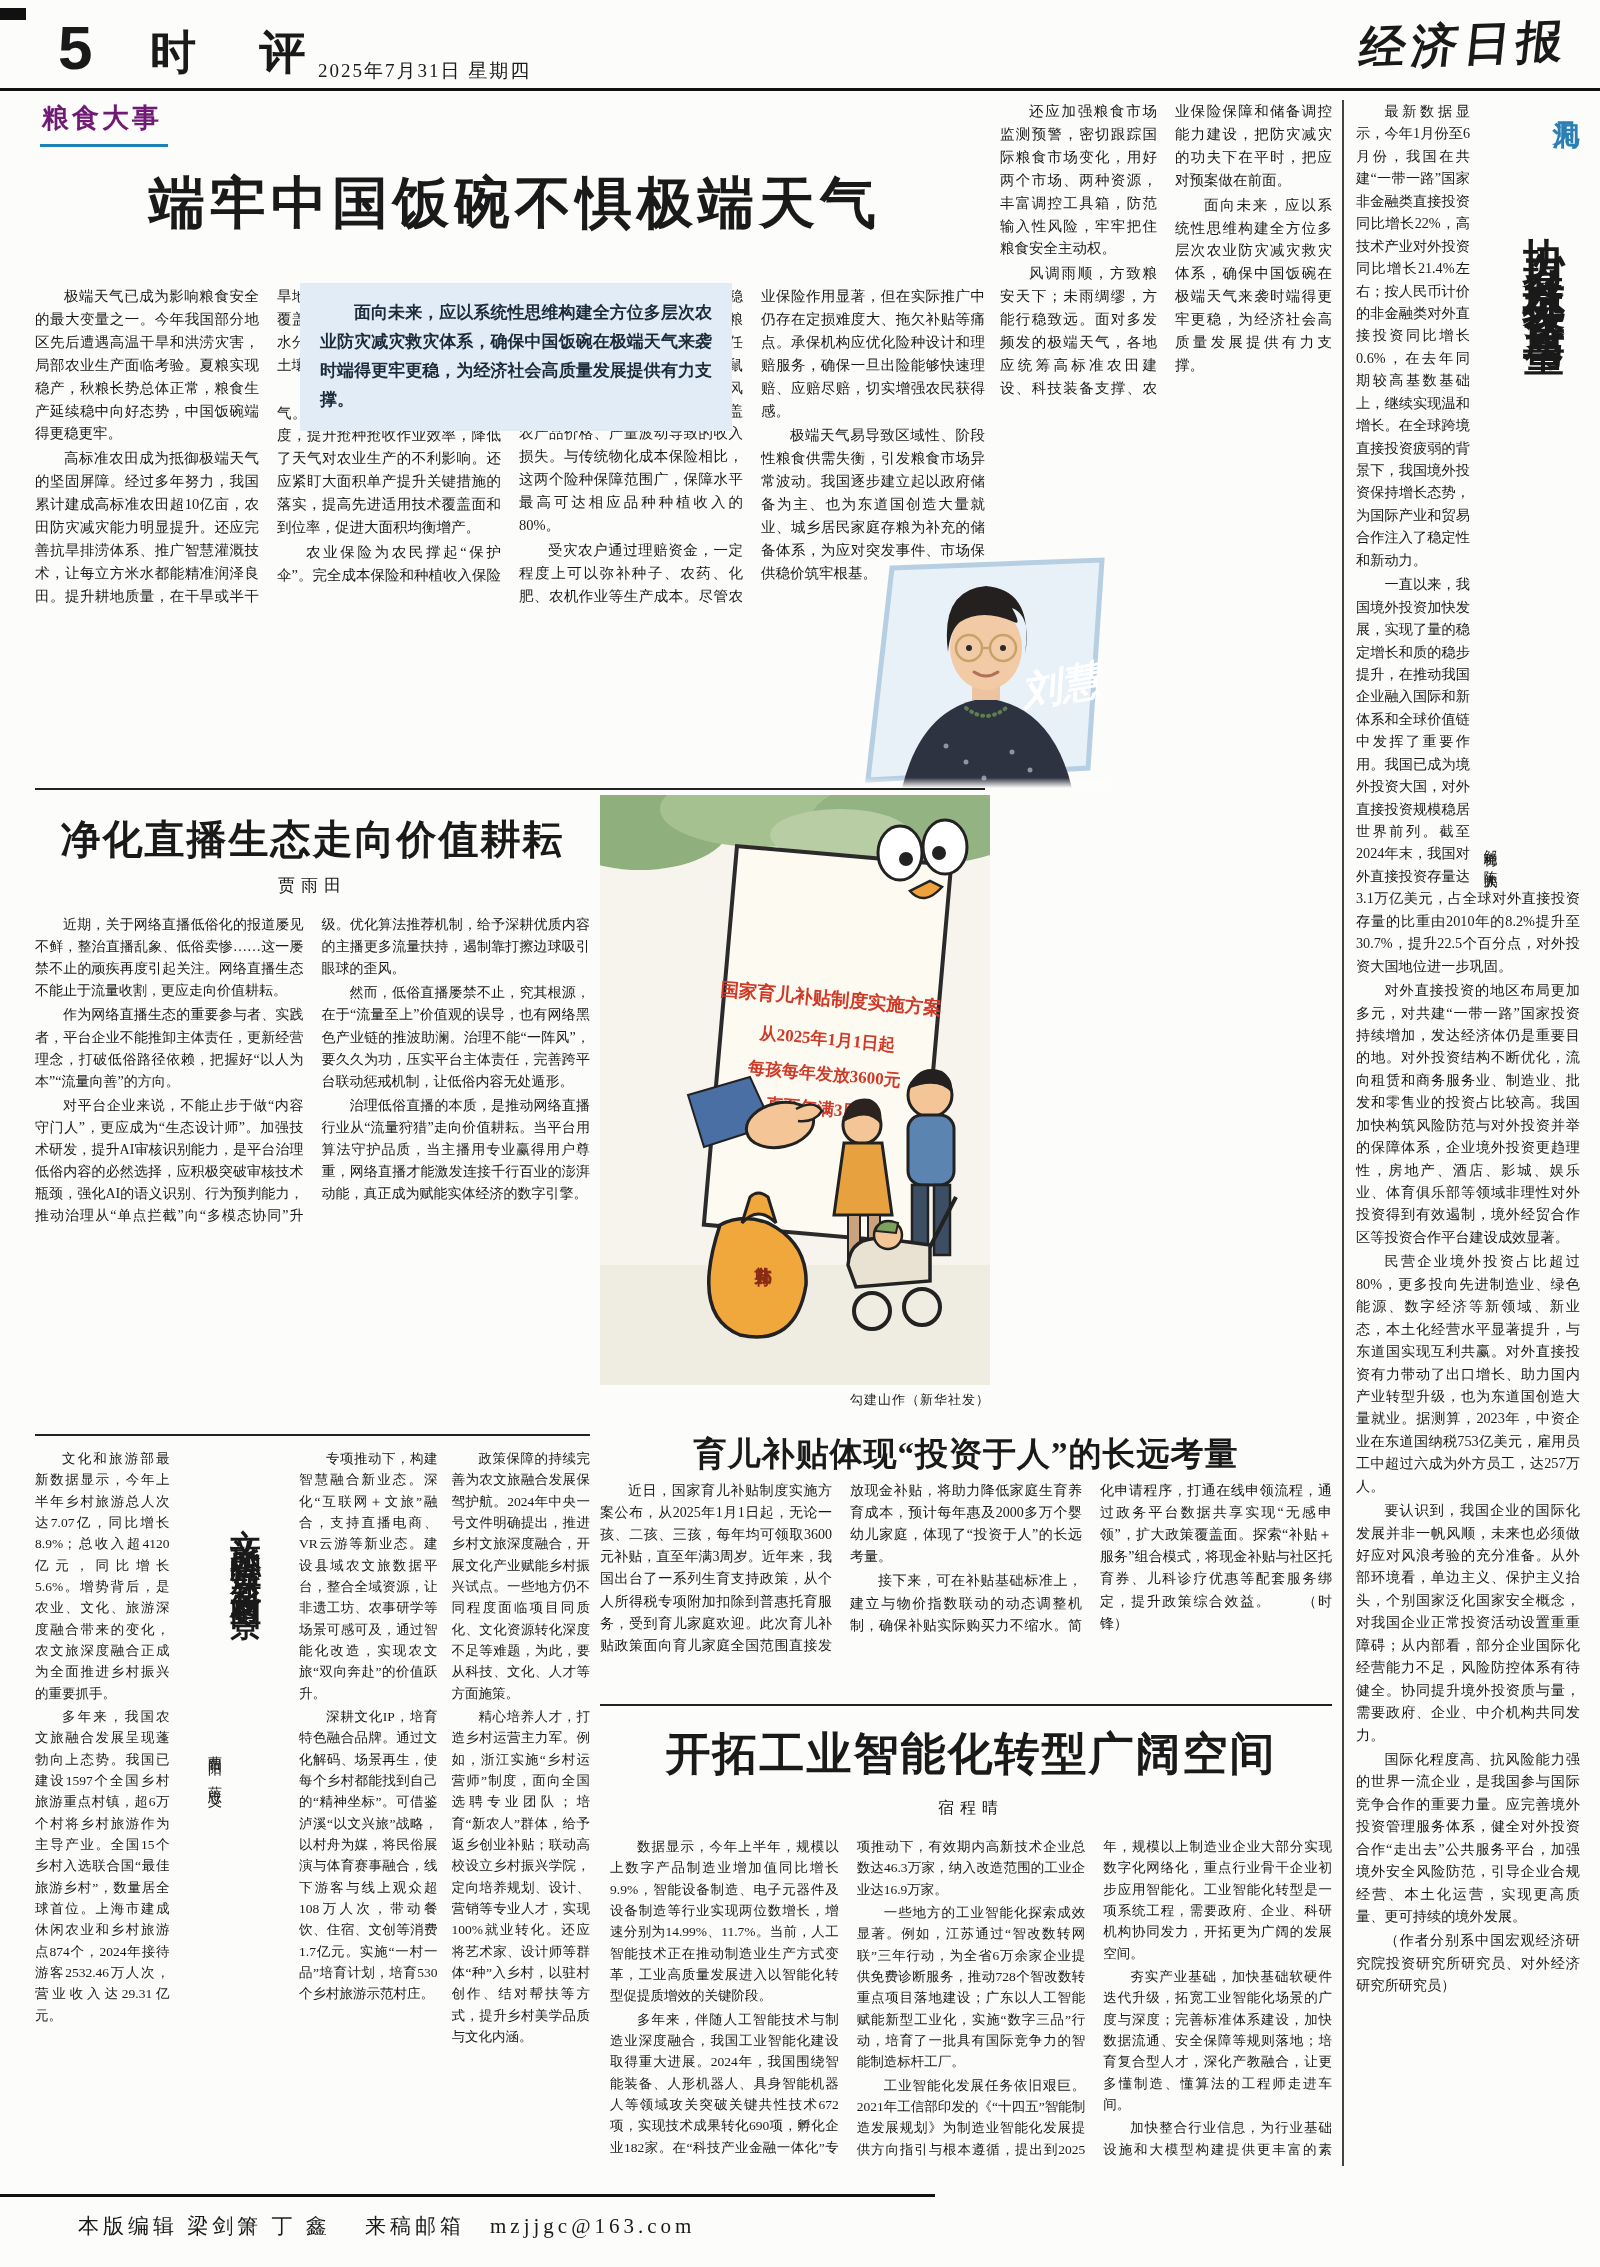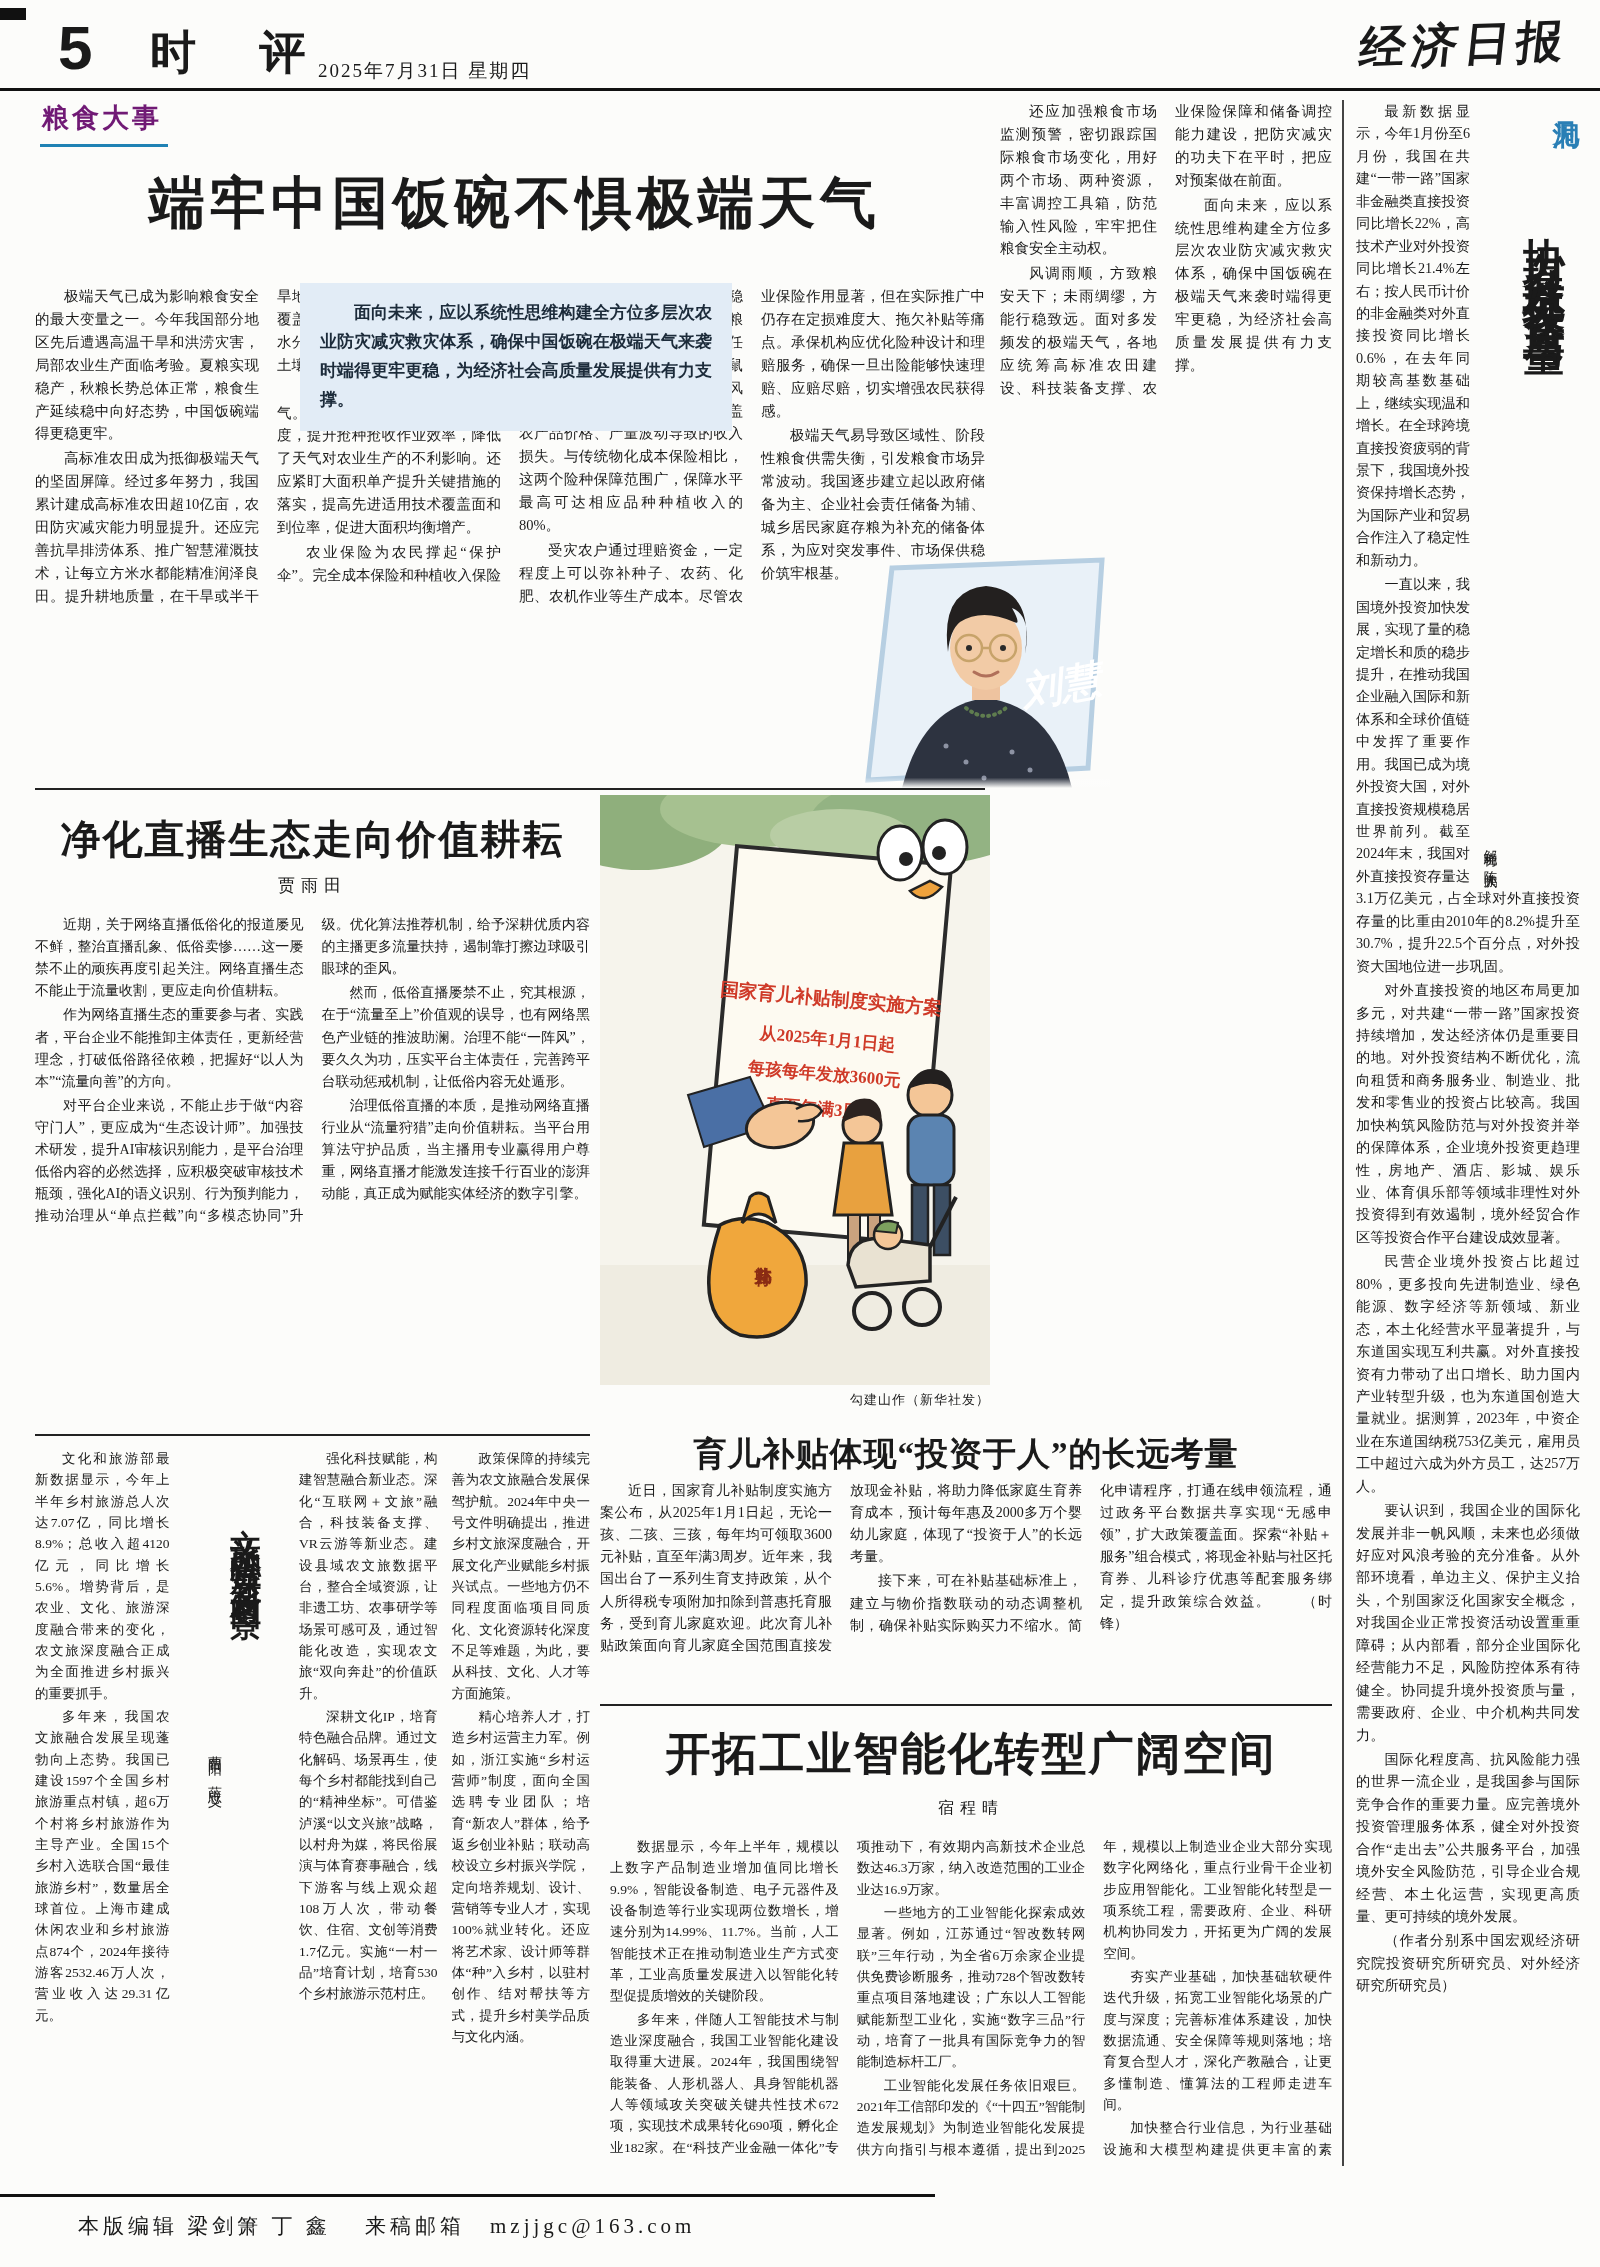--- a/index.html
+++ b/index.html
@@ -84,21 +84,21 @@
 
   <div class="abs grain-tag">粮食大事</div>
   <div class="abs grain-headline">端牢中国饭碗不惧极端天气</div>
 
   <div class="abs grain-body cols">
     <p class="body">极端天气已成为影响粮食安全的最大变量之一。今年我国部分地区先后遭遇高温干旱和洪涝灾害，局部农业生产面临考验。夏粮实现稳产，秋粮长势总体正常，粮食生产延续稳中向好态势，中国饭碗端得更稳更牢。</p>
     <p class="body">高标准农田成为抵御极端天气的坚固屏障。经过多年努力，我国累计建成高标准农田超10亿亩，农田防灾减灾能力明显提升。还应完善抗旱排涝体系、推广智慧灌溉技术，让每立方米水都能精准润泽良田。提升耕地质量，在干旱或半干旱地区推广保护性耕作，通过秸秆覆盖、免耕播种等技术，减少土壤水分蒸发，提高降水利用率，增强土壤蓄水保墒能力。</p>
     <p class="body">科技装备让防灾减灾更有底气。智能农机让田间作业跑出加速度，提升抢种抢收作业效率，降低了天气对农业生产的不利影响。还应紧盯大面积单产提升关键措施的落实，提高先进适用技术覆盖面和到位率，促进大面积均衡增产。</p>
     <p class="body">农业保险为农民撑起“保护伞”。完全成本保险和种植收入保险已在全国推开，保障农民收入稳定，覆盖稻谷、小麦和玉米三大粮食作物。完全成本保险的保险责任涵盖当地自然灾害、重大病虫鼠害、意外事故、野生动物毁损等风险，种植收入保险的保险责任涵盖农产品价格、产量波动导致的收入损失。与传统物化成本保险相比，这两个险种保障范围广，保障水平最高可达相应品种种植收入的80%。</p>
     <p class="body">受灾农户通过理赔资金，一定程度上可以弥补种子、农药、化肥、农机作业等生产成本。尽管农业保险作用显著，但在实际推广中仍存在定损难度大、拖欠补贴等痛点。承保机构应优化险种设计和理赔服务，确保一旦出险能够快速理赔、应赔尽赔，切实增强农民获得感。</p>
-    <p class="body">极端天气易导致区域性、阶段性粮食供需失衡，引发粮食市场异常波动。我国逐步建立起以政府储备为主、企业社会责任储备为辅、城乡居民家庭存粮为补充的储备体系，为应对突发事件、市场保供稳价筑牢根基。</p>
+    <p class="body">极端天气易导致区域性、阶段性粮食供需失衡，引发粮食市场异常波动。我国逐步建立起以政府储备为主、也为东道国创造大量就业、城乡居民家庭存粮为补充的储备体系，为应对突发事件、市场保供稳价筑牢根基。</p>
   </div>
 
   <div class="abs grain-intro">面向未来，应以系统性思维构建全方位多层次农业防灾减灾救灾体系，确保中国饭碗在极端天气来袭时端得更牢更稳，为经济社会高质量发展提供有力支撑。</div>
 
   <div class="abs grain-ext cols">
     <p class="body">还应加强粮食市场监测预警，密切跟踪国际粮食市场变化，用好两个市场、两种资源，丰富调控工具箱，防范输入性风险，牢牢把住粮食安全主动权。</p>
     <p class="body">风调雨顺，方致粮安天下；未雨绸缪，方能行稳致远。面对多发频发的极端天气，各地应统筹高标准农田建设、科技装备支撑、农业保险保障和储备调控能力建设，把防灾减灾的功夫下在平时，把应对预案做在前面。</p>
     <p class="body">面向未来，应以系统性思维构建全方位多层次农业防灾减灾救灾体系，确保中国饭碗在极端天气来袭时端得更牢更稳，为经济社会高质量发展提供有力支撑。</p>
   </div>
 
@@ -154,21 +154,21 @@
   <div class="abs cu-wrap">
     <div class="cu-col cu-col1">
       <p class="body">文化和旅游部最新数据显示，今年上半年乡村旅游总人次达7.07亿，同比增长8.9%；总收入超4120亿元，同比增长5.6%。增势背后，是农业、文化、旅游深度融合带来的变化，农文旅深度融合正成为全面推进乡村振兴的重要抓手。</p>
       <p class="body">多年来，我国农文旅融合发展呈现蓬勃向上态势。我国已建设1597个全国乡村旅游重点村镇，超6万个村将乡村旅游作为主导产业。全国15个乡村入选联合国“最佳旅游乡村”，数量居全球首位。上海市建成休闲农业和乡村旅游点874个，2024年接待游客2532.46万人次，营业收入达29.31亿元。</p>
     </div>
     <div class="cu-mid">
       <div class="cu-authors">曹阳阳　薛忠义</div>
       <div class="cu-title">文旅融合焕新乡村图景</div>
     </div>
     <div class="cu-col cu-col2">
-      <p class="body">强化科技赋能，构建智慧融合新业态。深化“互联网＋文旅”融合，科技装备支撑、VR云游等新业态。建设县域农文旅数据平台，整合全域资源，让非遗工坊、农事研学等场景可感可及，通过智能化改造，实现农文旅“双向奔赴”的价值跃升。</p>
+      <p class="body">专项推动下，构建智慧融合新业态。深化“互联网＋文旅”融合，支持直播电商、VR云游等新业态。建设县域农文旅数据平台，整合全域资源，让非遗工坊、农事研学等场景可感可及，通过智能化改造，实现农文旅“双向奔赴”的价值跃升。</p>
       <p class="body">深耕文化IP，培育特色融合品牌。通过文化解码、场景再生，使每个乡村都能找到自己的“精神坐标”。可借鉴泸溪“以文兴旅”战略，以村舟为媒，将民俗展演与体育赛事融合，线下游客与线上观众超108万人次，带动餐饮、住宿、文创等消费1.7亿元。实施“一村一品”培育计划，培育530个乡村旅游示范村庄。</p>
     </div>
     <div class="cu-col cu-col3">
       <p class="body">政策保障的持续完善为农文旅融合发展保驾护航。2024年中央一号文件明确提出，推进乡村文旅深度融合，开展文化产业赋能乡村振兴试点。一些地方仍不同程度面临项目同质化、文化资源转化深度不足等难题，为此，要从科技、文化、人才等方面施策。</p>
       <p class="body">精心培养人才，打造乡村运营主力军。例如，浙江实施“乡村运营师”制度，面向全国选聘专业团队；培育“新农人”群体，给予返乡创业补贴；联动高校设立乡村振兴学院，定向培养规划、设计、营销等专业人才，实现100%就业转化。还应将艺术家、设计师等群体“种”入乡村，以驻村创作、结对帮扶等方式，提升乡村美学品质与文化内涵。</p>
     </div>
   </div>
 
   <div class="abs cartoon">
     <svg width="390" height="590" viewBox="0 0 390 590">

